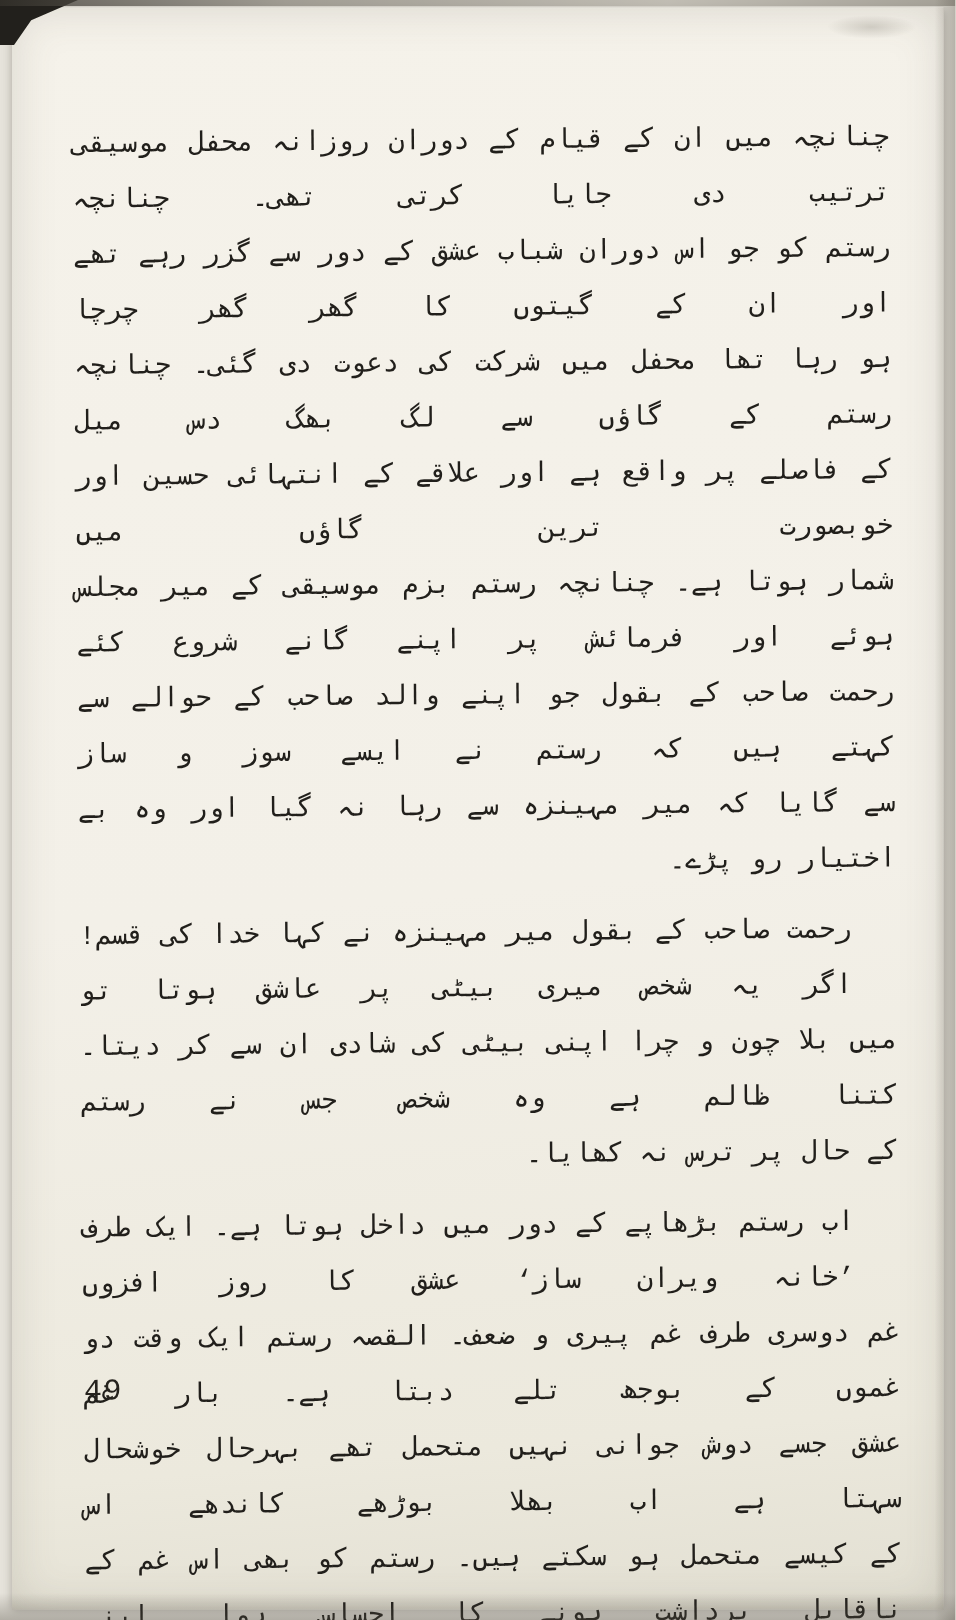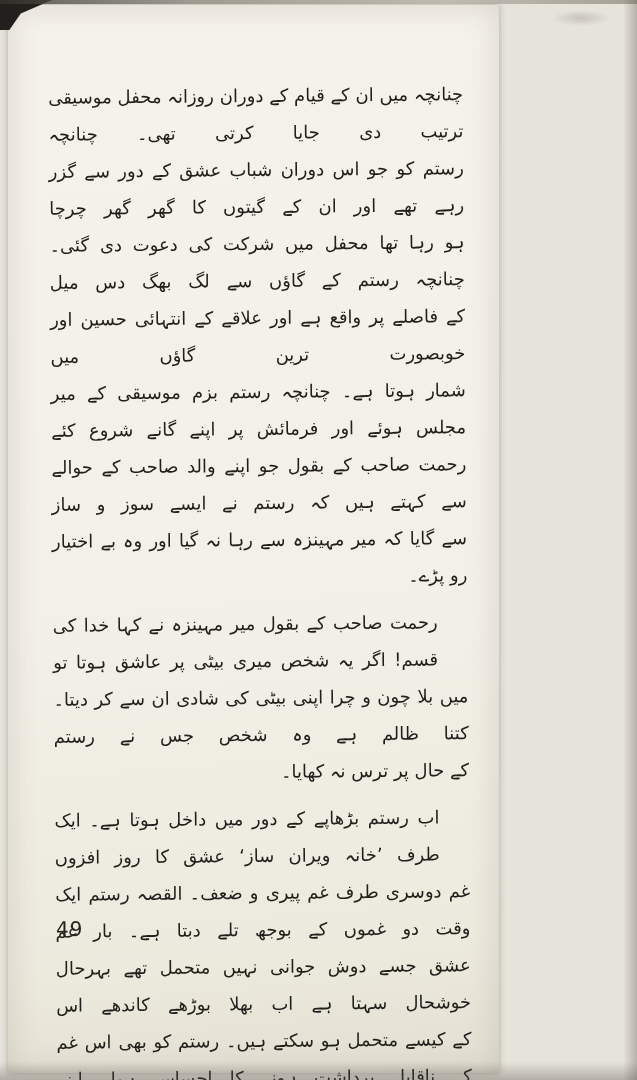--- a/index.html
+++ b/index.html
@@ -7,23 +7,24 @@
     width:637px;height:1080px;
     background:#c9c5bd;
     font-family:"DejaVu Sans", sans-serif;
     overflow:hidden;
   }
   .scan{
     position:relative;width:637px;height:1080px;
     background:#e6e3db;overflow:hidden;
   }
   .page{
-    position:absolute;left:8px;top:5px;width:491px;height:1068px;
+    position:absolute;left:8px;top:5px;width:621px;height:1068px;
     background:linear-gradient(175deg,#f5f2ea 0%,#f3f0e8 55%,#ece9dd 88%,#e2dfd2 100%);
     box-shadow:inset 0 0 30px rgba(90,85,70,0.18), 0 0 6px rgba(60,55,45,0.35);
+    font-family:Liberation Mono, monospace;
   }
   
   .corner-mark{
     position:absolute;top:0;left:0;width:52px;height:30px;
     background:#22201c;
     clip-path:polygon(0 0,100% 0,40% 45%,18% 100%,0 100%);
   }
   .top-edge{
     position:absolute;top:0;left:0;width:637px;height:4px;
     background:linear-gradient(90deg,#35322c 0%,#8a867c 30%,#b5b1a7 70%,#8f8b81 100%);

